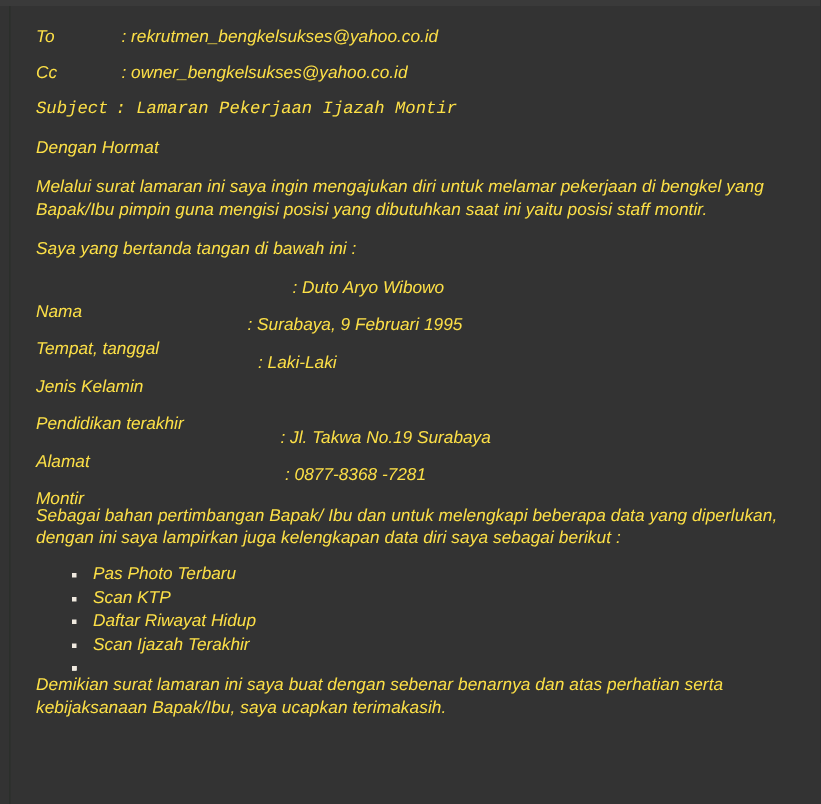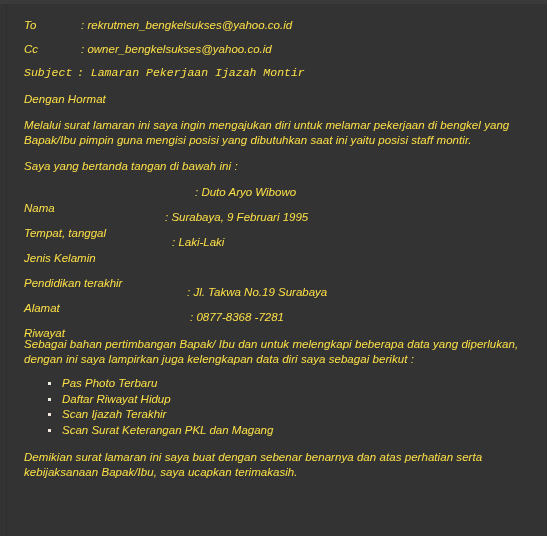--- a/index.html
+++ b/index.html
@@ -201,54 +201,57 @@
 
       <div class="bio-row">
         <span class="bio-label">Alamat</span>
         <span class="bio-value" style="left:163px;text-align:right;">
           <span>:</span>
           <span>Jl. Takwa No.19 Surabaya</span>
         </span>
       </div>
 
       <div class="bio-row" style="margin-bottom:13px;">
-        <span class="bio-label">Riwayat</span>
+        <span class="bio-label">Montir</span>
         <span class="bio-value" style="left:166px;font-style:italic;">
           <span>:</span>
           <span>0877-8368 -7281</span>
         </span>
       </div>
 
     </div>
 
     <p class="para">Sebagai bahan pertimbangan Bapak/ Ibu dan untuk melengkapi beberapa data yang diperlukan, dengan ini saya lampirkan juga kelengkapan data diri saya sebagai berikut :</p>
     <div class="gap-sm"></div>
 
     <ul class="attach">
       <li>
         <span class="bullet"></span>
         <span>Pas Photo Terbaru</span>
       </li>
       <li>
         <span class="bullet"></span>
+        <span>Scan KTP</span>
+      </li>
+      <li>
+        <span class="bullet"></span>
         <span>Daftar Riwayat Hidup</span>
       </li>
       <li>
         <span class="bullet"></span>
         <span>Scan Ijazah Terakhir</span>
       </li>
       <li>
         <span class="bullet"></span>
       </li>
       <li>
         <span class="bullet"></span>
       </li>
       <li>
         <span class="bullet"></span>
-        <span>Scan Surat Keterangan PKL dan Magang</span>
       </li>
     </ul>
 
     <div class="gap-md"></div>
 
     <p class="para">Demikian surat lamaran ini saya buat dengan sebenar benarnya dan atas perhatian serta kebijaksanaan Bapak/Ibu, saya ucapkan terimakasih.</p>
     <div class="gap-lg"></div>
 
   </div>
 </div>

